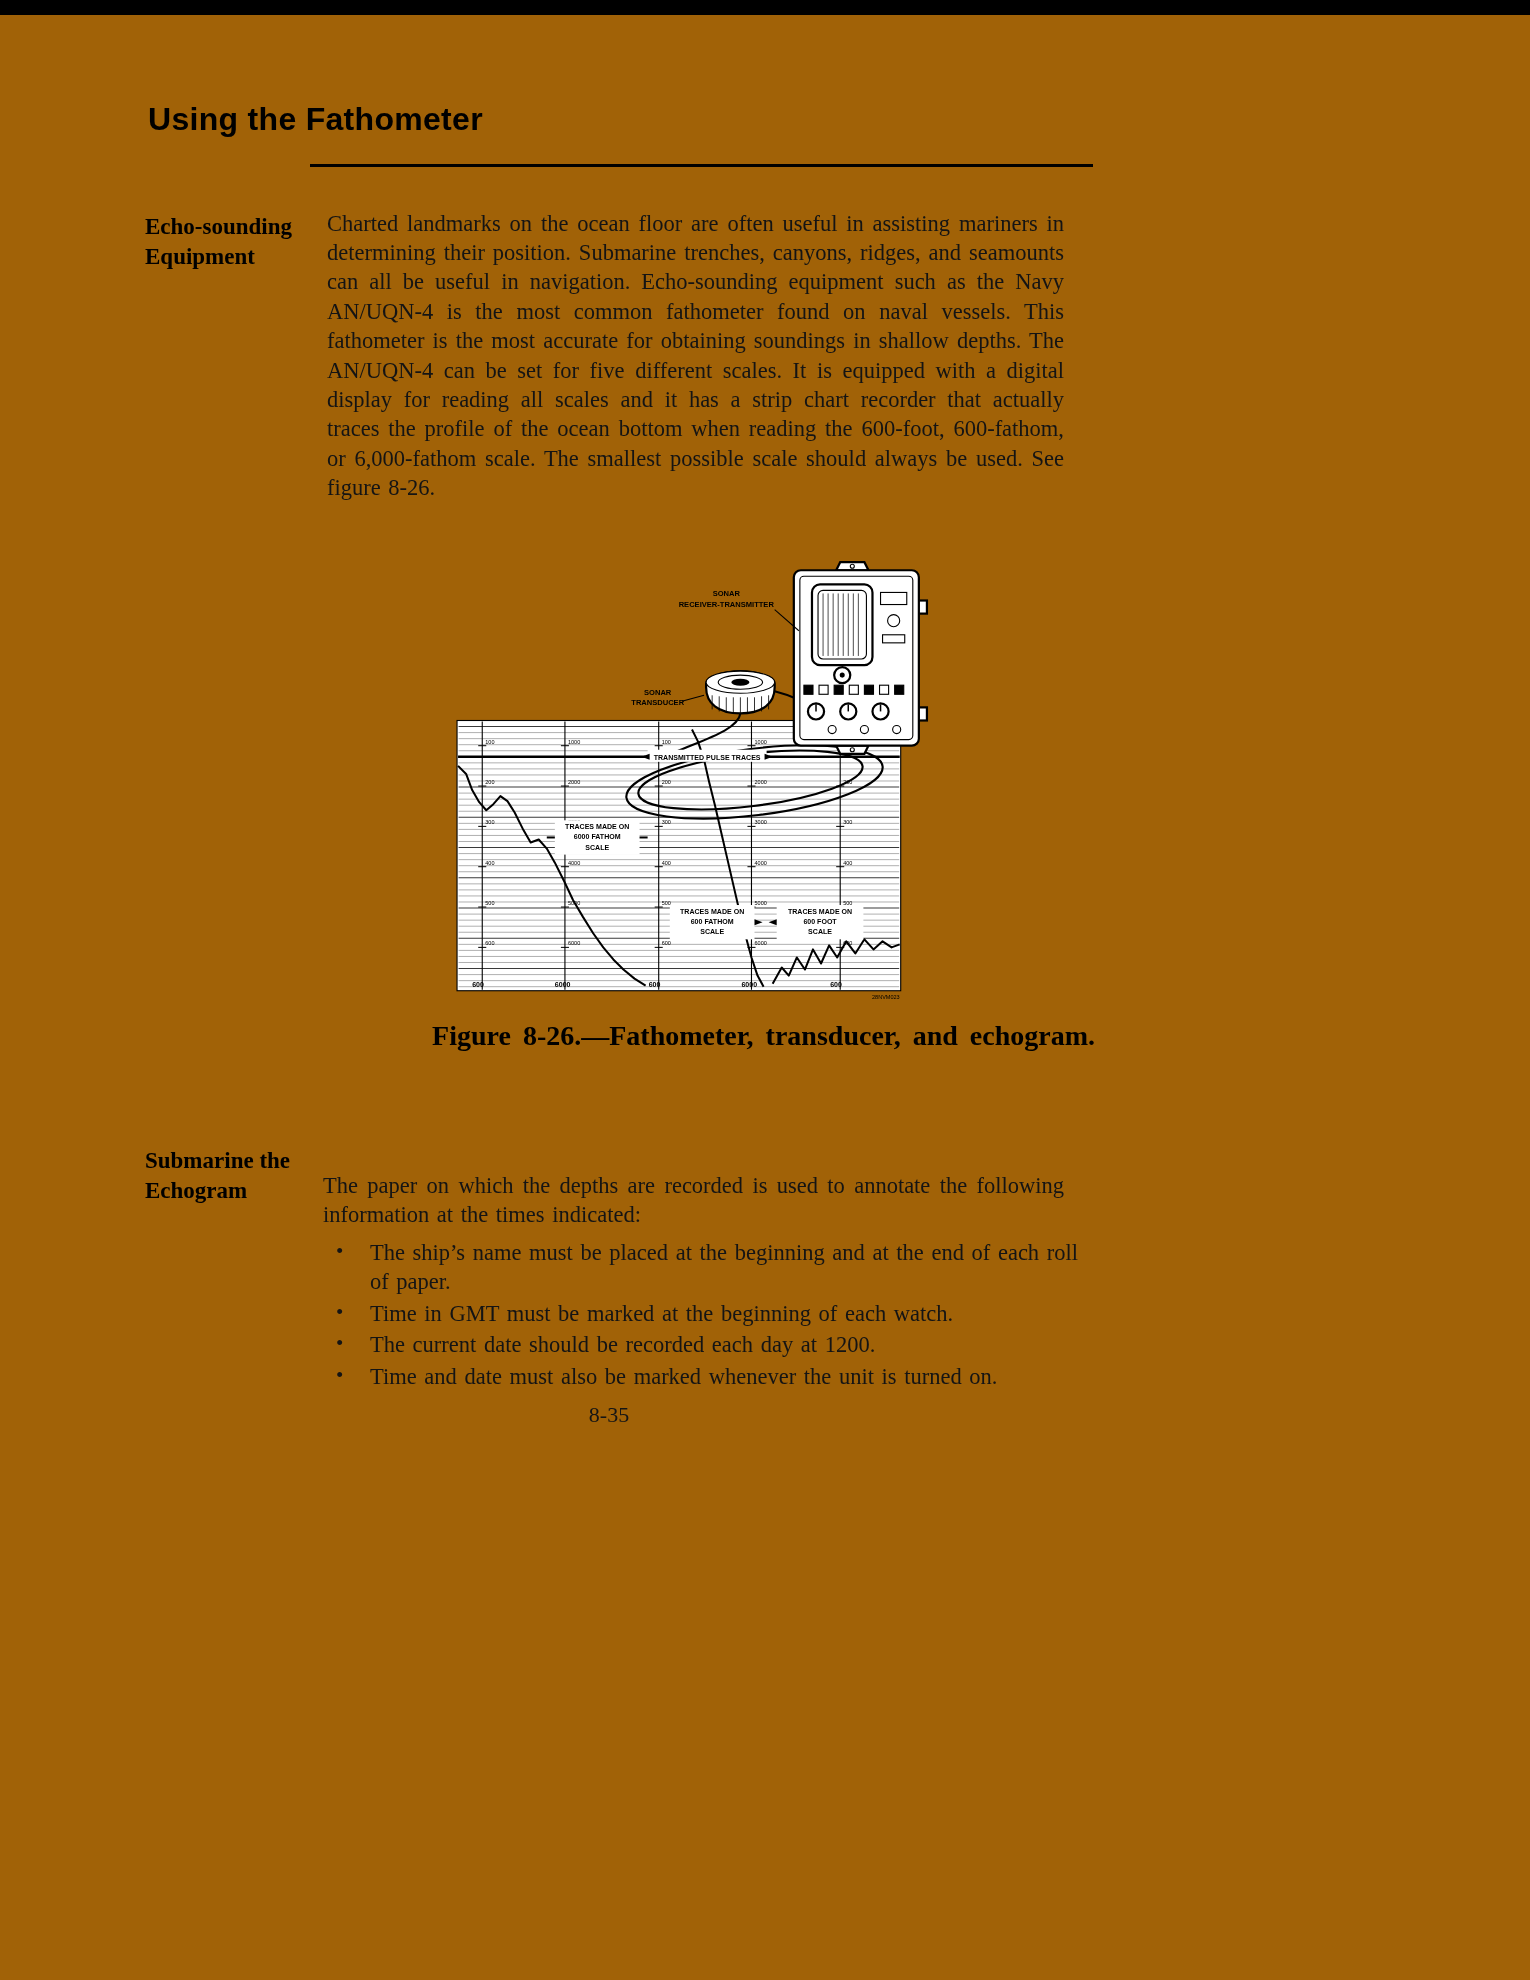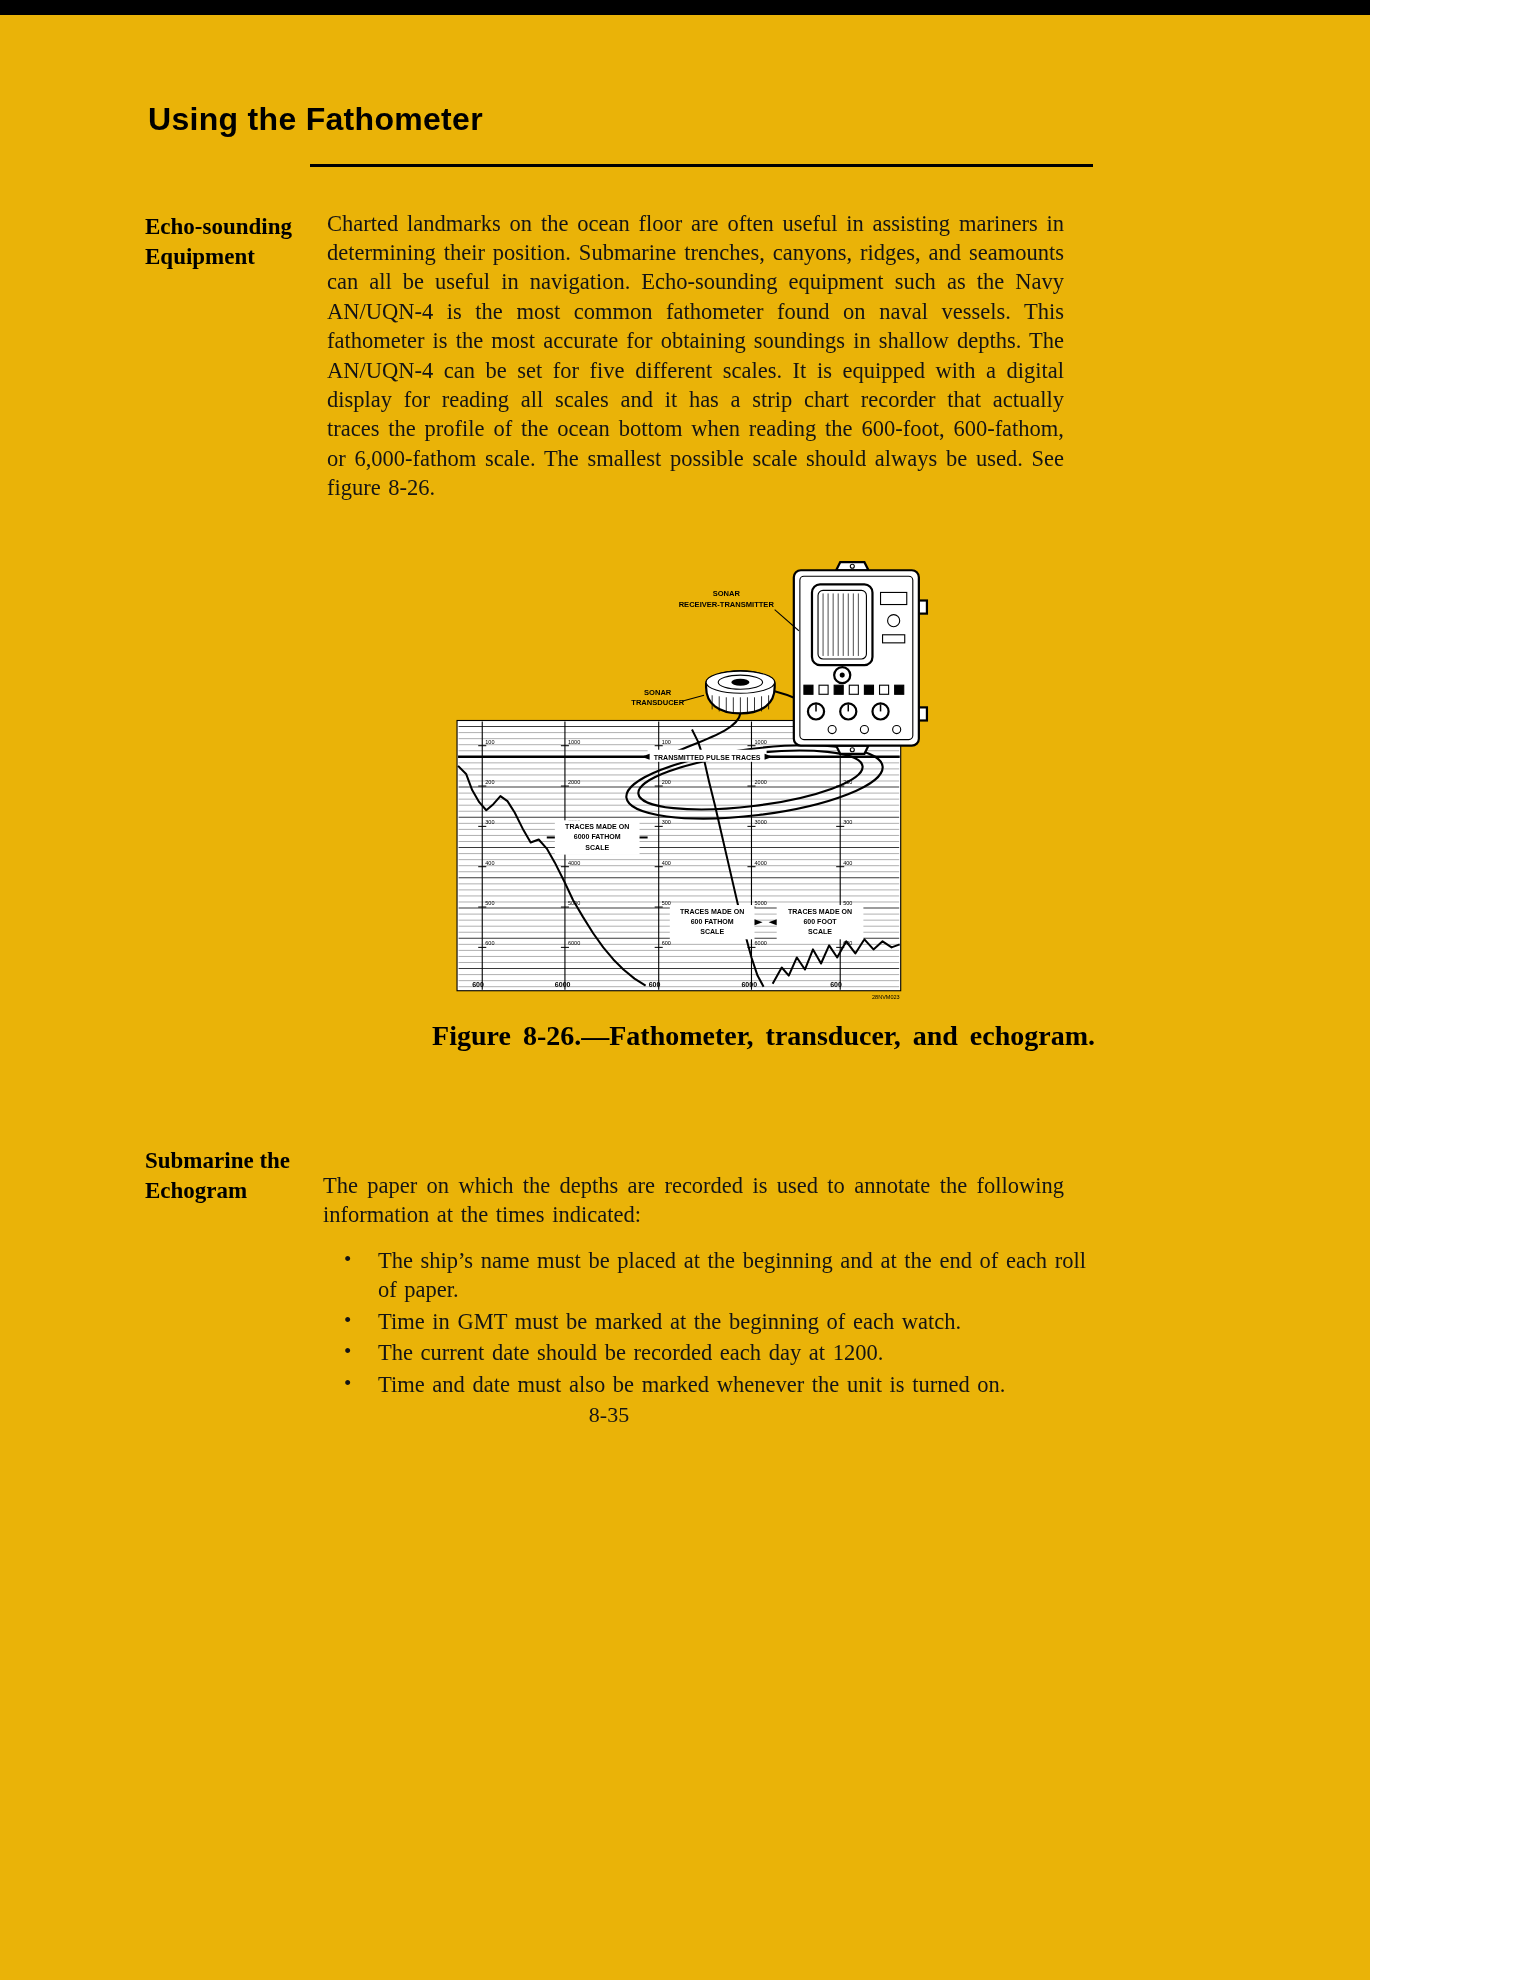--- a/index.html
+++ b/index.html
@@ -1,34 +1,34 @@
 <!DOCTYPE html>
 <html><head>
 <meta charset="utf-8">
 <style>
   html,body{margin:0;padding:0;background:#ffffff;}
-  .page{position:relative;width:1370px;height:1980px;background:#eab308;
+  .page{position:relative;width:1530px;height:1980px;background:#a16207;
         font-family:"Liberation Serif",serif;color:#151515;overflow:hidden;}
   .top-bar{position:absolute;top:0;left:0;width:1530px;height:15px;background:#000;}
   .title{position:absolute;left:148px;top:80px;font-family:"Liberation Sans",sans-serif;
          font-size:32px;font-weight:700;letter-spacing:.3px;color:#000;}
   .rule{position:absolute;left:310px;top:164px;width:783px;height:3px;background:#000;}
   .side-heading{position:absolute;left:145px;width:182px;font-size:23px;font-weight:700;
                 line-height:30px;color:#000;}
   .heading-1{top:187px;margin-top:25px;}
   .heading-2{top:1146px;}
   .body-par{position:absolute;font-size:22.5px;line-height:29.4px;text-align:justify;
             word-spacing:2px;color:#141414;}
   .par-1{left:327px;top:186px;width:737px;}
   .par-2{left:323px;top:1148px;width:741px;}
   .figure{position:absolute;left:452px;top:552px;width:484px;margin:0;}
   .figure svg{display:block;}
   .caption{position:absolute;left:310px;top:1020px;width:785px;text-align:right;
            font-size:28px;font-weight:700;color:#000;word-spacing:5px;}
-  .bullets{position:absolute;left:362px;top:1230px;width:708px;list-style:none;margin:16px;padding:0;
+  .bullets{position:absolute;left:362px;top:1230px;width:708px;list-style:none;margin:8px;padding:0;
            font-size:22.5px;line-height:29.4px;text-align:justify;word-spacing:2px;color:#141414;}
   .bullets li{position:relative;margin-bottom:2px;}
   .bullets li::before{content:"\2022";position:absolute;left:-34px;top:-1px;font-size:21px;}
   .page-number{position:absolute;left:0;top:1402px;width:1218px;text-align:center;
                font-size:22px;color:#151515;}
   
   .dev{stroke:#000;stroke-width:2.2;}
   .dev-thin{stroke:#000;stroke-width:1.1;}
   .figlabel{font-family:"Liberation Sans",sans-serif;font-weight:700;font-size:7.5px;fill:#000;}
   .figlabel-sm{font-family:"Liberation Sans",sans-serif;font-weight:700;font-size:7px;fill:#000;}

